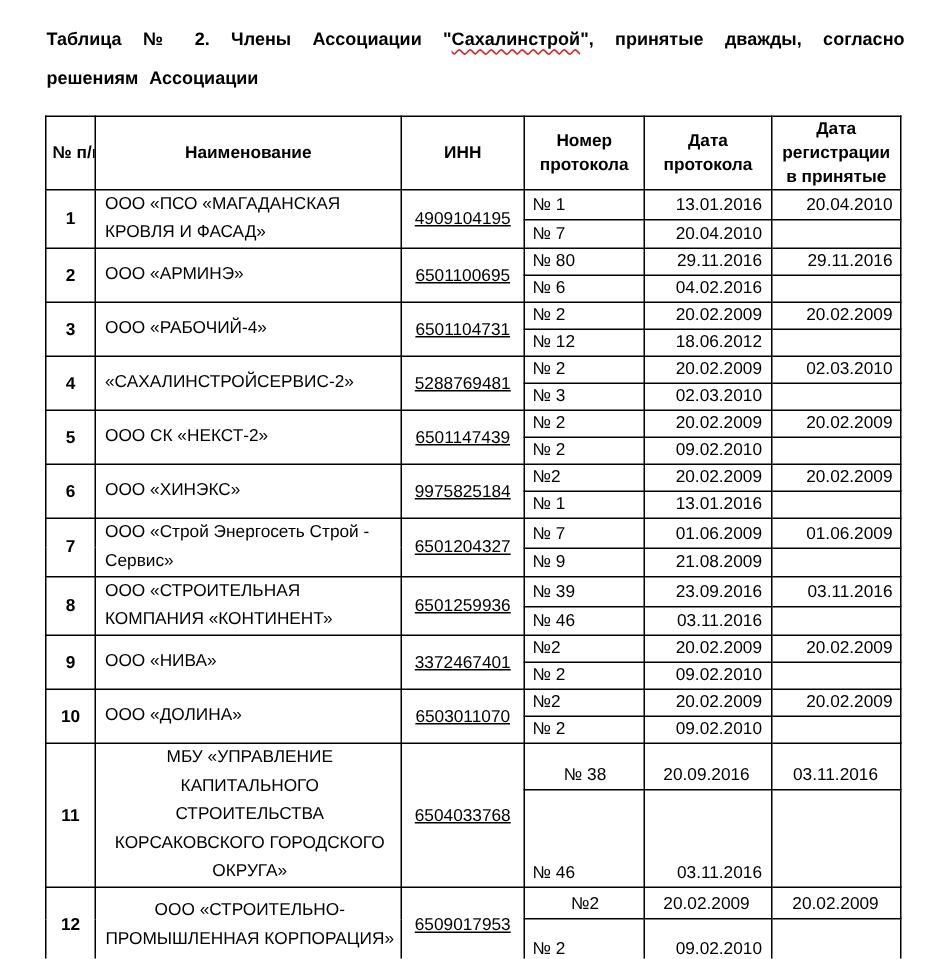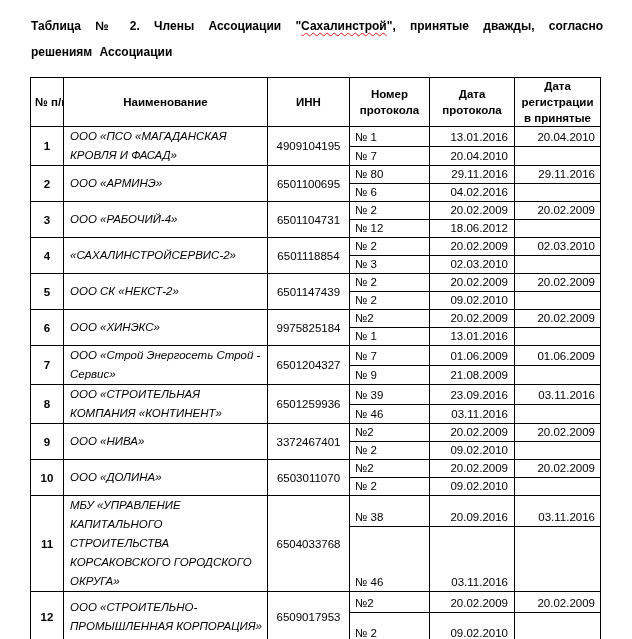--- a/index.html
+++ b/index.html
@@ -18,27 +18,27 @@
   }
   td, th { border:1.5px solid #000; padding:0 4px; overflow:hidden; white-space:nowrap; }
   th { font-weight:bold; text-align:center; vertical-align:middle; line-height:16px; height:48px; }
   col.c-num { width:33px; }
   col.c-name { width:204px; }
   col.c-inn { width:82px; }
   col.c-proto { width:80px; }
   col.c-date { width:85px; }
   col.c-reg { width:86px; }
   td.num { font-weight:bold; text-align:center; vertical-align:middle; }
-  td.name { vertical-align:middle; white-space:normal; line-height:19px; padding-left:6px;font-style:italic; }
-  td.inn { text-align:center; vertical-align:middle; }
+  td.name { vertical-align:middle; white-space:normal; line-height:19px; padding-left:6px; }
+  td.inn { text-align:center; vertical-align:middle;text-decoration:underline; }
   td.proto { height:17px; line-height:17px; vertical-align:bottom; padding-left:5px; }
   td.pdate { text-align:right; vertical-align:bottom; line-height:17px; padding-right:6px;margin-top:25px; }
   td.reg { text-align:right; vertical-align:bottom; line-height:17px; padding-right:5px; }
   tr.sub1 td.proto, tr.sub1 td.pdate { height:17px; }
-  tr.sub1-tall td { height:20px; }
+  tr.sub1-tall td { height:20px;text-align:center; }
   tr.sub2-tall td.proto, tr.sub2-tall td.pdate { height:44px; }
   tr.sub2-mid td.proto, tr.sub2-mid td.pdate { height:29px; }
   td.reg-empty { border-top:1.5px solid #000; }
 </style>
 </head>
 <body>
 
 <div class="title"><span>Таблица № 2. Члены Ассоциации "</span><span class="spell">Сахалинстрой</span><span>", принятые дважды, согласно решениям Ассоциации</span></div>
 
 <table>
@@ -96,21 +96,21 @@
         <td class="reg">20.02.2009</td>
       </tr>
       <tr class="sub2">
         <td class="proto">№ 12</td>
         <td class="pdate">18.06.2012</td>
         <td class="reg reg-empty"></td>
       </tr>
       <tr class="sub1">
         <td rowspan="2" class="num">4</td>
         <td rowspan="2" class="name">«САХАЛИНСТРОЙСЕРВИС-2»</td>
-        <td rowspan="2" class="inn">6501118854</td>
+        <td rowspan="2" class="inn">5288769481</td>
         <td class="proto">№ 2</td>
         <td class="pdate">20.02.2009</td>
         <td class="reg">02.03.2010</td>
       </tr>
       <tr class="sub2">
         <td class="proto">№ 3</td>
         <td class="pdate">02.03.2010</td>
         <td class="reg reg-empty"></td>
       </tr>
       <tr class="sub1">

